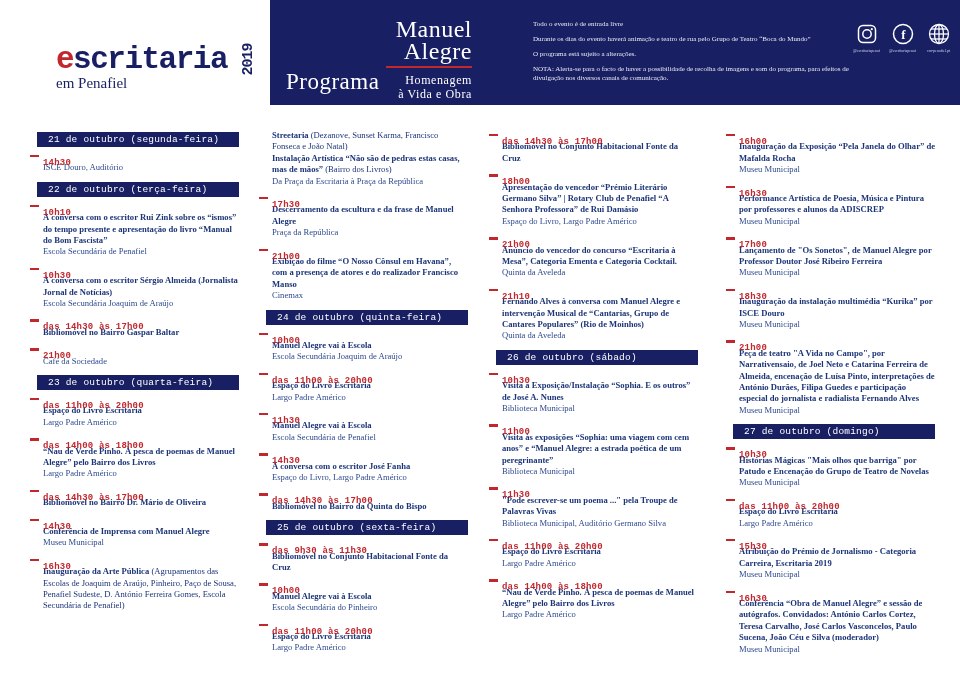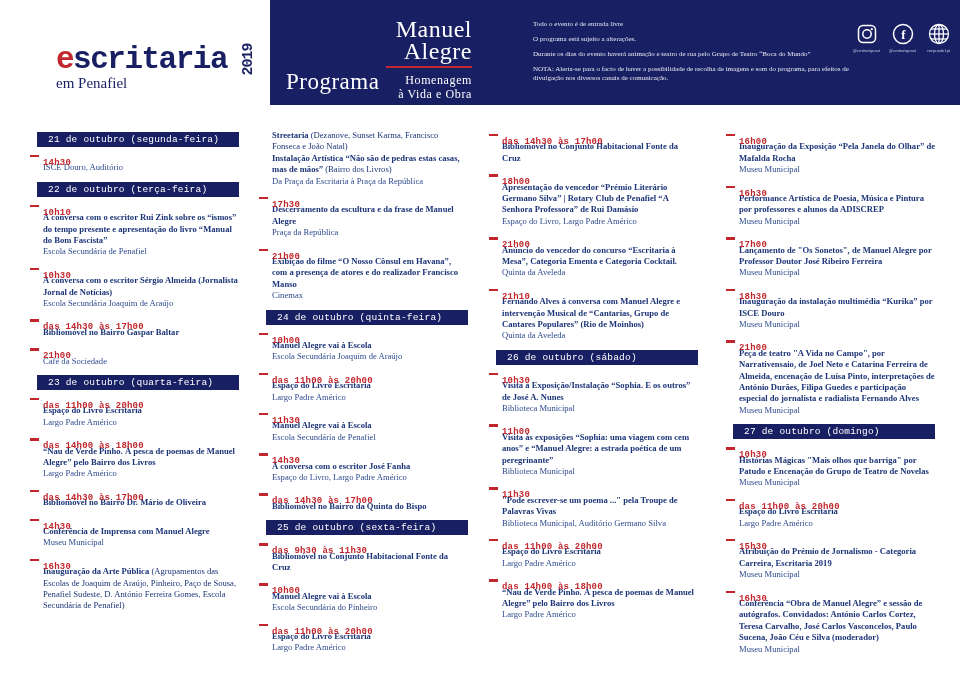--- a/index.html
+++ b/index.html
@@ -79,22 +79,22 @@
         <span>Alegre</span>
       </div>
       <div class="ma-rule"></div>
       <div class="ma-sub">
         <span>Homenagem</span><br>
         <span>à Vida e Obra</span>
       </div>
     </div>
     <div class="notes" id="notes">
         <div class="note">Todo o evento é de entrada livre</div>
+        <div class="note">Durante os dias do evento haverá animação e teatro de rua pelo Grupo de Teatro “Boca do Mundo”</div>
         <div class="note">O programa está sujeito a alterações.</div>
-        <div class="note">Durante os dias do evento haverá animação e teatro de rua pelo Grupo de Teatro “Boca do Mundo”</div>
         <div class="note">NOTA: Alerta-se para o facto de haver a possibilidade de recolha de imagens e som do programa, para efeitos de divulgação nos diversos canais de comunicação.</div>
       </div>
     <div class="social">
       <div class="soc">
         <svg viewBox="0 0 24 24" fill="none" stroke="#ffffff" stroke-width="1.5">
           <rect x="3.5" y="3.5" width="17" height="17" rx="4.5"></rect>
           <circle cx="12" cy="12" r="4.2"></circle>
           <circle cx="16.8" cy="7.2" r="1.1" fill="#ffffff" stroke="none"></circle>
         </svg>
         <div class="cap">@escritariapenafiel</div>

